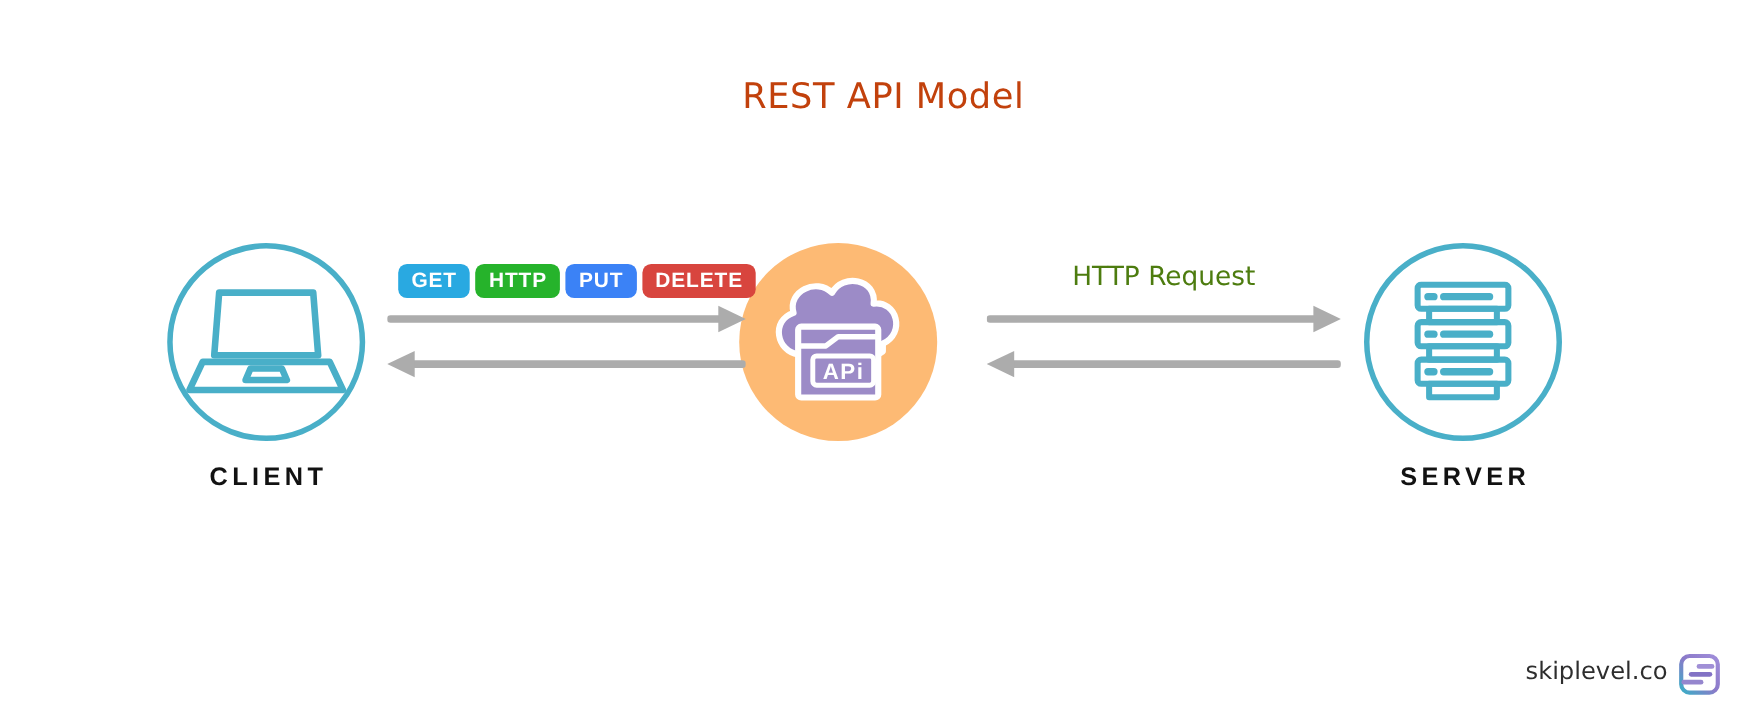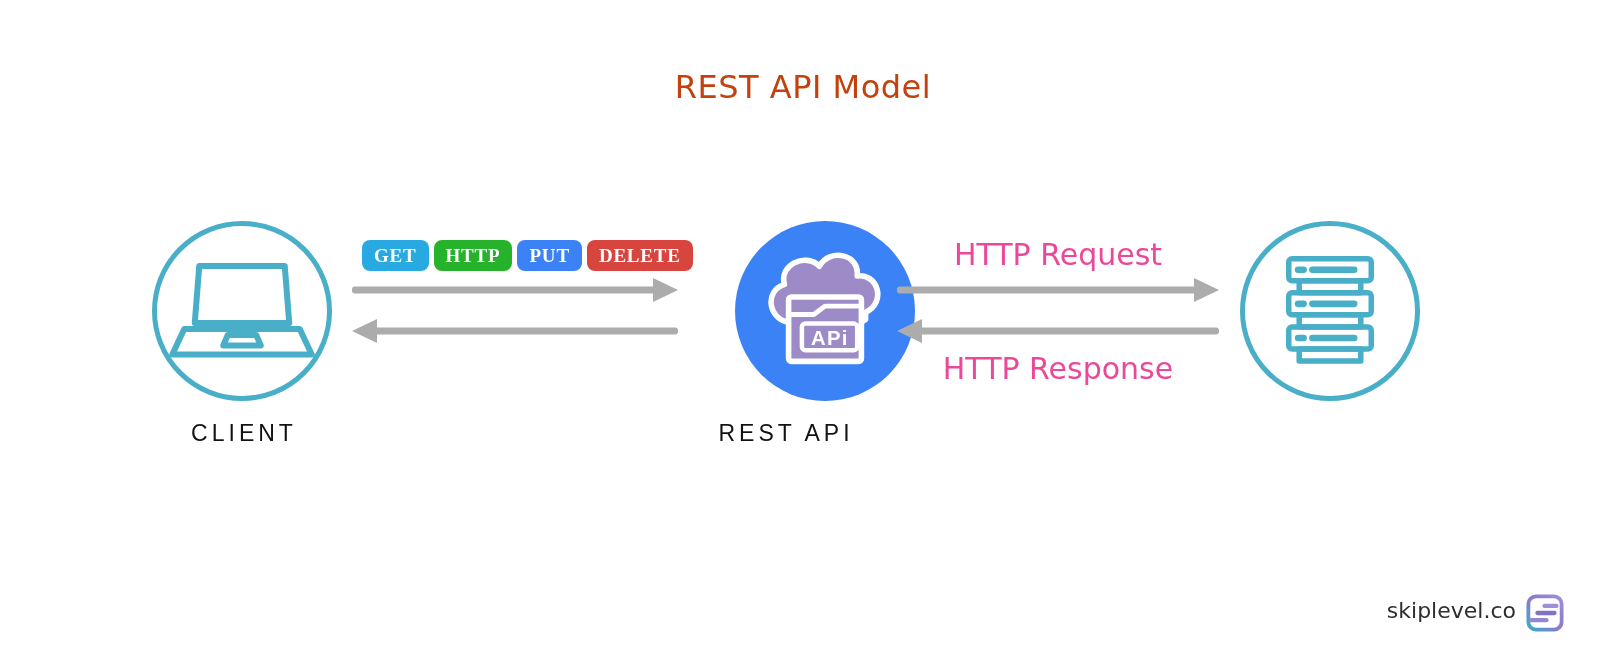--- a/index.html
+++ b/index.html
@@ -27,48 +27,48 @@
     display: flex; align-items: center; justify-content: center;
   }
   .node-circle.outlined { border: 5px solid #49AFC8; background: #ffffff; }
   .node-circle.filled { background: #9C8BC7; }
   .node-label {
     position: absolute;
     top: 420px;
     width: 300px;
     text-align: center;
     font-family: "Liberation Sans", sans-serif;
-    font-weight: normal;
+    font-weight: bold;
     font-size: 23px;
     letter-spacing: 4px;
     text-indent: 4px;
     color: #121212;
   }
   .methods-row {
     position: absolute;
     left: 362px; top: 240px;
     display: flex; gap: 5px;
   }
   .method-badge {
     height: 31px;
     line-height: 31px;
     padding: 0 12px;
     border-radius: 8px;
     color: #ffffff;
-    font-family: Liberation Serif, serif;
+    font-family: Liberation Sans, sans-serif;
     font-weight: bold;
     font-size: 19px;
     letter-spacing: 0.8px;
   }
   .arrow { position: absolute; display: block; }
   .flow-label {
     position: absolute;
     text-align: center;
-    font-size: 30px;
-    color: #ec4899;
+    font-size: 24px;
+    color: #4d7c0f;
   }
   .footer-brand {
     position: absolute;
     top: 598px; right: 84px;
     font-size: 22px;
     color: #2e2e2e;
     margin-left: 40px;
   }
   .footer-logo { position: absolute; top: 594px; right: 36px; }
 </style>
@@ -83,30 +83,29 @@
     <svg width="150" height="150" viewBox="0 0 100 100">
       <g fill="none" stroke-width="4" stroke-linejoin="round" style="stroke: rgb(73, 175, 200);">
         <path d="M 21.5 20 L 78.5 20 L 81.5 58 L 18.5 58 Z"></path>
         <path d="M 11.5 62 L 88.5 62 L 96.5 79 L 3.5 79 Z"></path>
         <path d="M 40.5 66 L 59.5 66 L 62.5 73 L 37.5 73 Z"></path>
       </g>
     </svg>
   </div>
   <div class="node-label" style="left:92px;">CLIENT</div>
 
-  <div class="node-circle filled" style="left: 735px; top: 221px; background: #3b82f6;">
+  <div class="node-circle filled" style="left: 672px; top: 221px; background: #fdba74;">
     <svg width="140" height="140" viewBox="0 0 100 100">
       <path d="M 24 58 C 10 56 6 36 21 31 C 17 17 36 8 46 18 C 53 5 75 9 73 25 C 88 23 94 44 79 51 L 79 56 L 76 58 Z" stroke="#ffffff" stroke-width="4" stroke-linejoin="round" style="fill: rgb(156, 139, 199);"></path>
       <rect x="24" y="40" width="52" height="46" rx="2" stroke="#ffffff" stroke-width="4" style="fill: rgb(156, 139, 199);"></rect>
       <polyline points="24 52.5, 42 52.5, 50 46.5, 76 46.5" fill="none" stroke="#ffffff" stroke-width="3.5" stroke-linejoin="round"></polyline>
       <rect x="33.5" y="59" width="39.5" height="19" rx="2.5" fill="none" stroke="#ffffff" stroke-width="3.2"></rect>
       <text x="53.5" y="74" text-anchor="middle" fill="#ffffff" font-family="Liberation Sans, sans-serif" font-weight="bold" font-size="14.5" letter-spacing="1">APi</text>
     </svg>
   </div>
-  <div class="node-label" style="left:634px;">REST API</div>
 
   <div class="node-circle outlined" style="left: 1240px; top: 221px; border-color: rgb(73, 175, 200);">
     <svg width="110" height="110" viewBox="0 0 100 100">
       <g fill="none" stroke-width="5" stroke-linejoin="round" style="stroke: rgb(73, 175, 200);">
         <rect x="12.5" y="2.5" width="75" height="20" rx="3"></rect>
         <rect x="22" y="22.5" width="56" height="11"></rect>
         <rect x="12.5" y="33.5" width="75" height="20" rx="3"></rect>
         <rect x="22" y="53.5" width="56" height="11"></rect>
         <rect x="12.5" y="64.5" width="75" height="20" rx="3"></rect>
         <rect x="22" y="84.5" width="56" height="11"></rect>
@@ -114,20 +113,21 @@
           <line x1="21" y1="12.5" x2="26" y2="12.5"></line>
             <line x1="34" y1="12.5" x2="72" y2="12.5"></line>
           <line x1="21" y1="43.5" x2="26" y2="43.5"></line>
             <line x1="34" y1="43.5" x2="72" y2="43.5"></line>
           <line x1="21" y1="74.5" x2="26" y2="74.5"></line>
             <line x1="34" y1="74.5" x2="72" y2="74.5"></line>
         </g>
       </g>
     </svg>
   </div>
+  <div class="node-label" style="left:1180px;">SERVER</div>
 
   <div class="methods-row">
     <span class="method-badge" style="background: rgb(41, 169, 225);">GET</span>
     <span class="method-badge" style="background: rgb(38, 179, 43);">HTTP</span>
     <span class="method-badge" style="background: #3b82f6;">PUT</span>
     <span class="method-badge" style="background: rgb(216, 69, 62);">DELETE</span>
   </div>
 
   <svg class="arrow" style="left:352px; top:277px;" width="326" height="26">
     <g style="fill: rgb(172, 172, 172);">
@@ -150,21 +150,20 @@
       <polygon points="297,1 322,13 297,25"></polygon>
     </g>
   </svg>
 
   <svg class="arrow" style="left:897px; top:318px;" width="322" height="26">
     <g style="fill: rgb(172, 172, 172);">
       <rect x="22" y="9.5" width="300" height="7" rx="3"></rect>
       <polygon points="25,1 0,13 25,25"></polygon>
     </g>
   </svg>
-  <div class="flow-label" style="left:897px; top:351px; width:322px;">HTTP Response</div>
 
   <div class="footer-brand">skiplevel.co</div>
   <svg class="footer-logo" width="38" height="38" viewBox="0 0 40 40">
     <defs>
       <linearGradient id="lg" x1="0" y1="40" x2="40" y2="0" gradientUnits="userSpaceOnUse">
         <stop offset="0" stop-color="#2FB5C6"></stop>
         <stop offset="0.5" stop-color="#8B7AC9"></stop>
         <stop offset="1" stop-color="#A390DC"></stop>
       </linearGradient>
     </defs>

